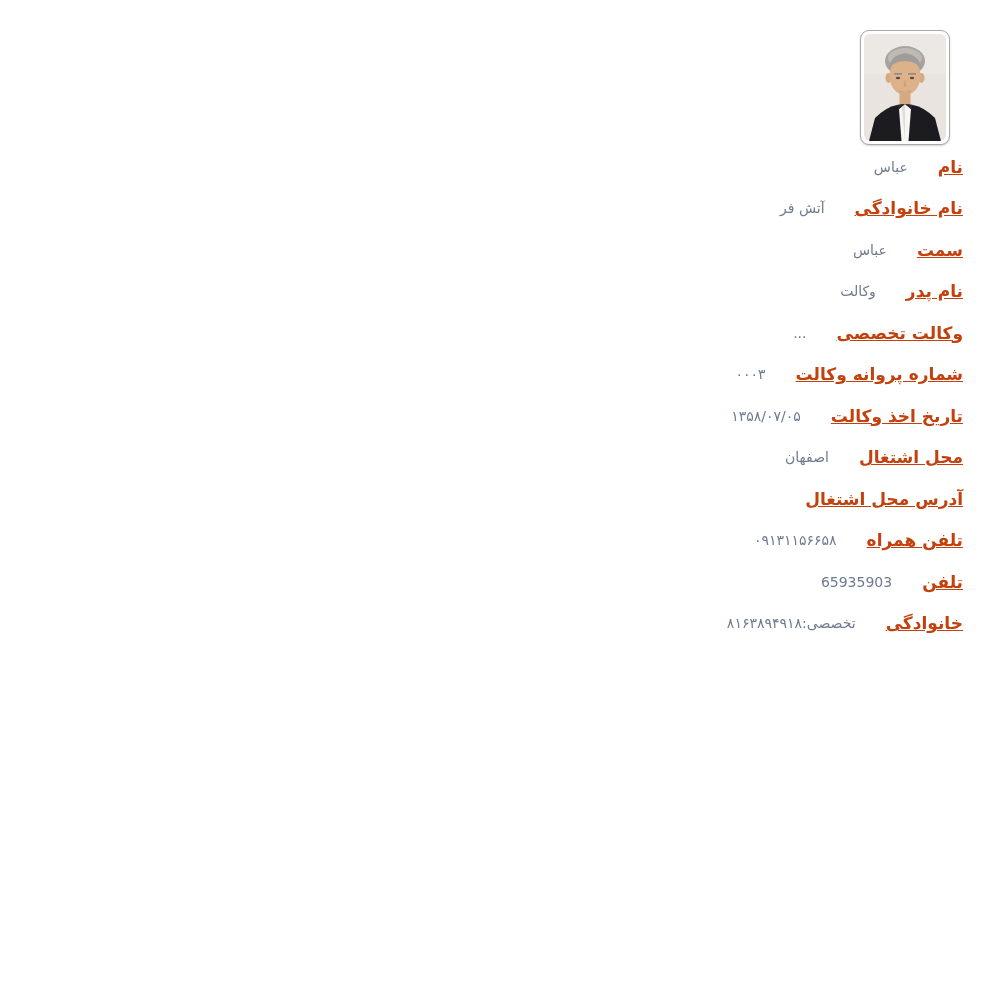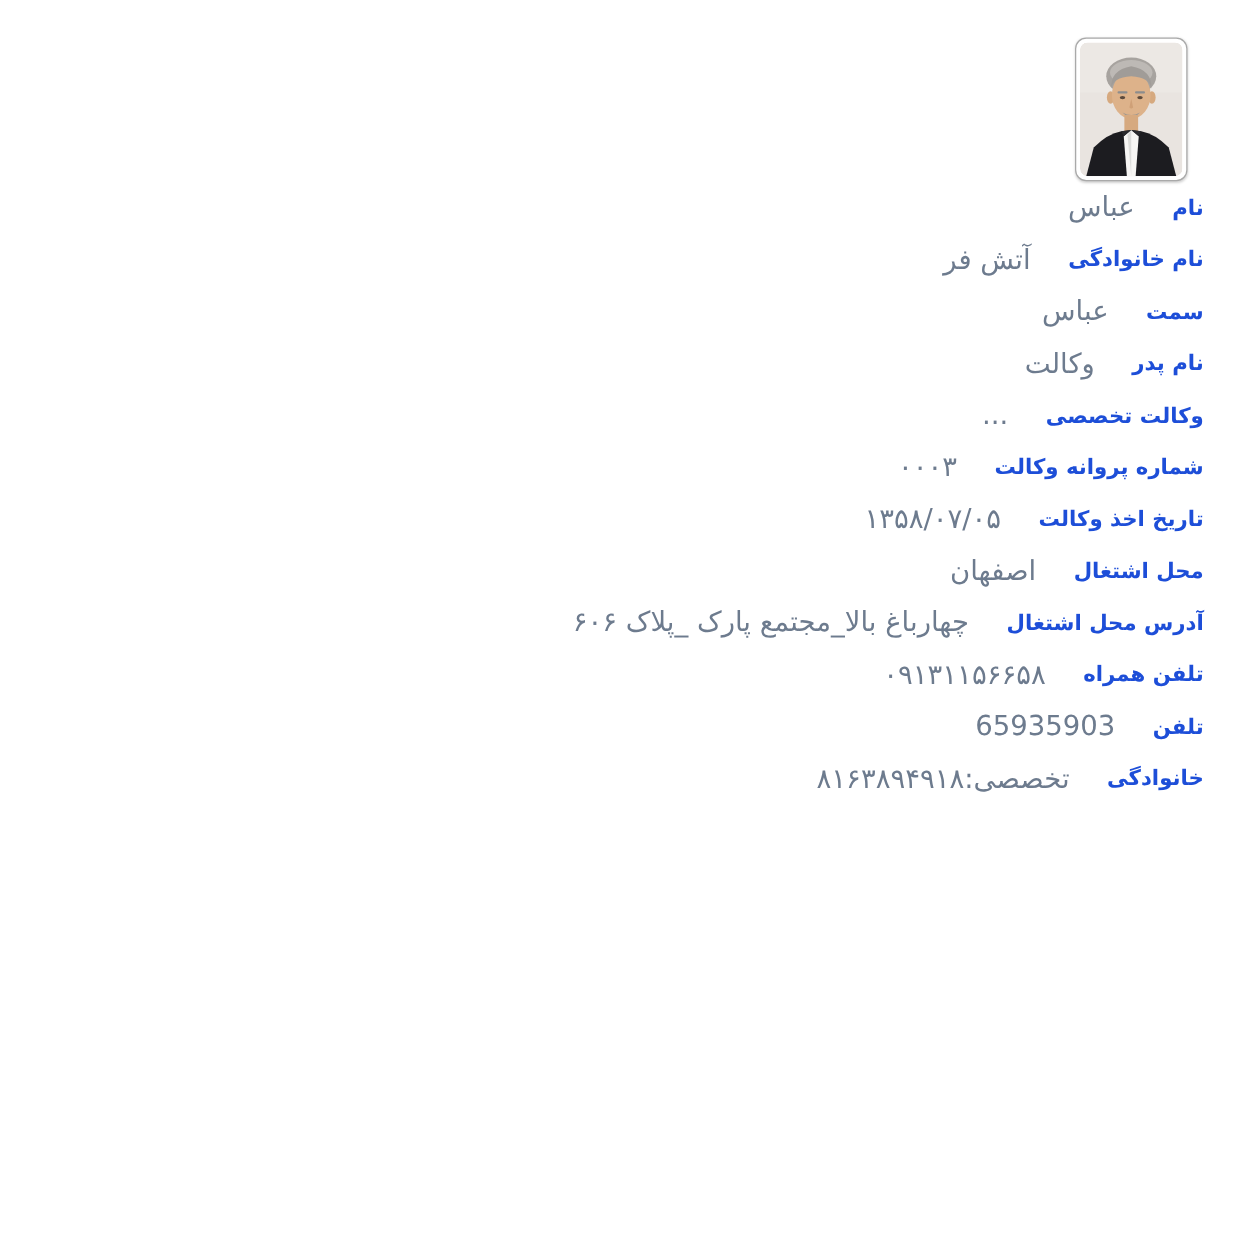--- a/index.html
+++ b/index.html
@@ -44,25 +44,26 @@
     display: flex;
     flex-direction: row;      
     justify-content: flex-start;
     align-items: center;
     gap: 30px;
     height: 41.5px;
   }
   .label {
     font-size: 17px;
     font-weight: bold;
-    color: #1d4ed8;
+    color: #c2410c;
     white-space: nowrap;
+    text-decoration: underline;
   }
   .value {
-    font-size: 22px;
+    font-size: 14px;
     color: #6d7b8e;
     white-space: nowrap;
   }
 </style>
 </head>
 <body>
 
 <div class="page">
 
   <div class="photo-frame">
@@ -140,21 +141,20 @@
     <div class="row">
       <span class="label">تاریخ اخذ وکالت</span>
       <span class="value">۱۳۵۸/۰۷/۰۵</span>
     </div>
     <div class="row">
       <span class="label">محل اشتغال</span>
       <span class="value">اصفهان</span>
     </div>
     <div class="row">
       <span class="label">آدرس محل اشتغال</span>
-      <span class="value">چهارباغ بالا_مجتمع پارک _پلاک ۶۰۶</span>
     </div>
     <div class="row">
       <span class="label">تلفن همراه</span>
       <span class="value">۰۹۱۳۱۱۵۶۶۵۸</span>
     </div>
     <div class="row">
       <span class="label">تلفن</span>
       <span class="value">65935903</span>
     </div>
     <div class="row">

